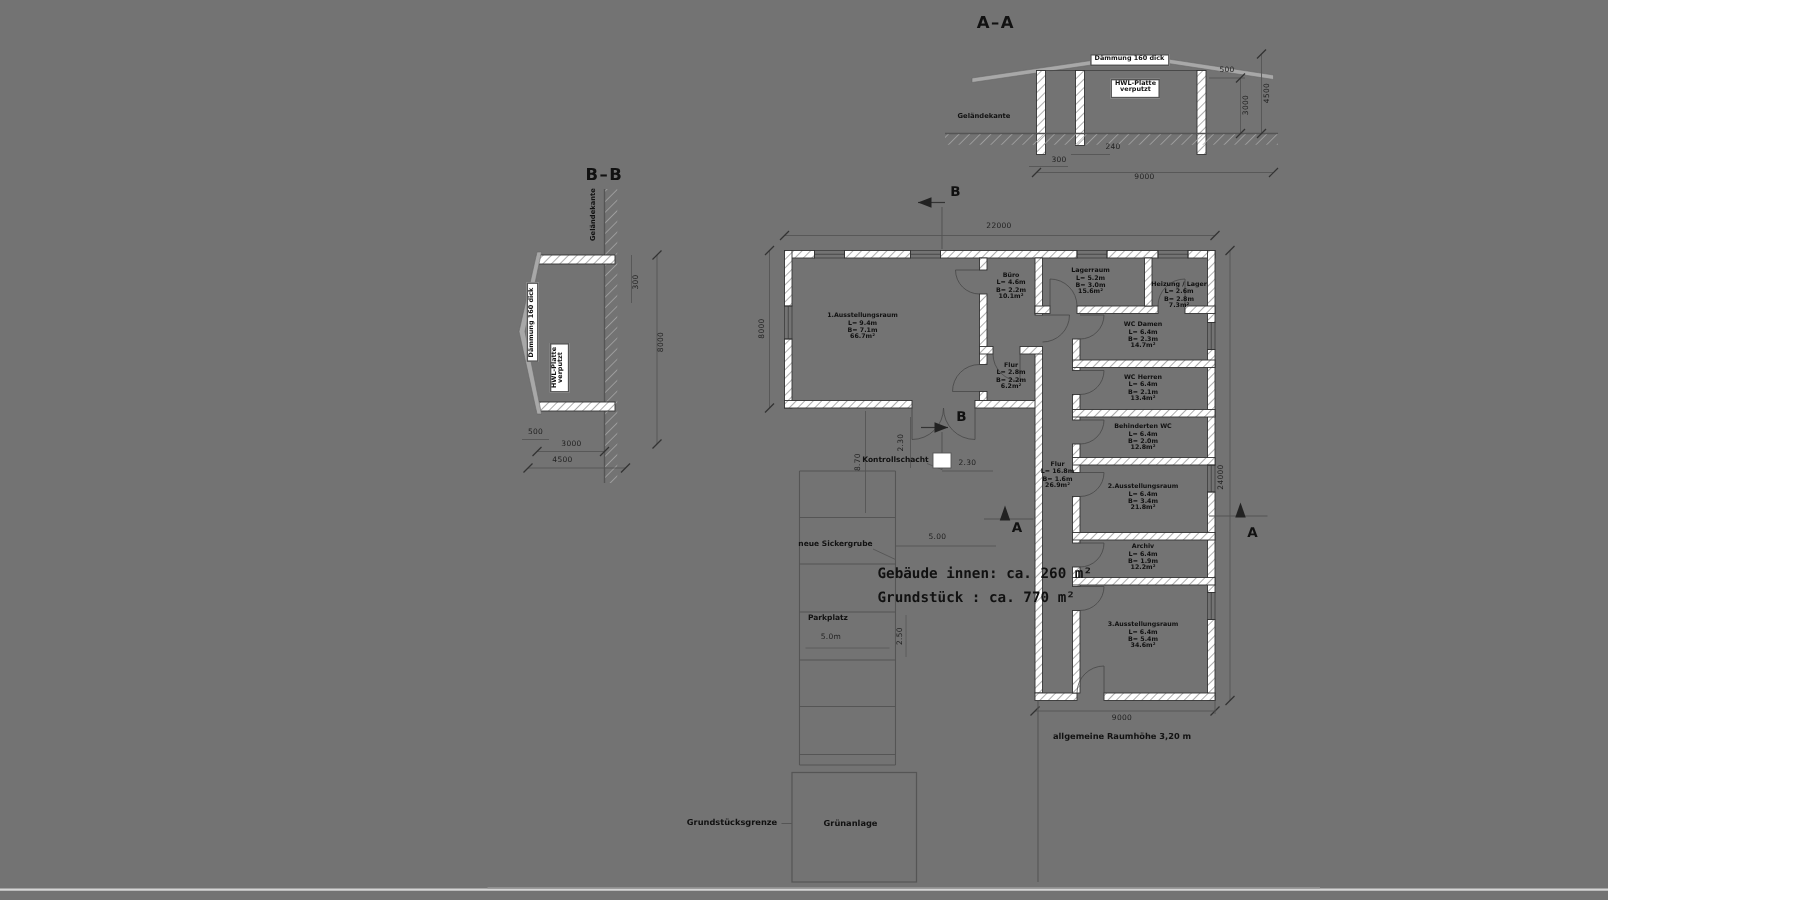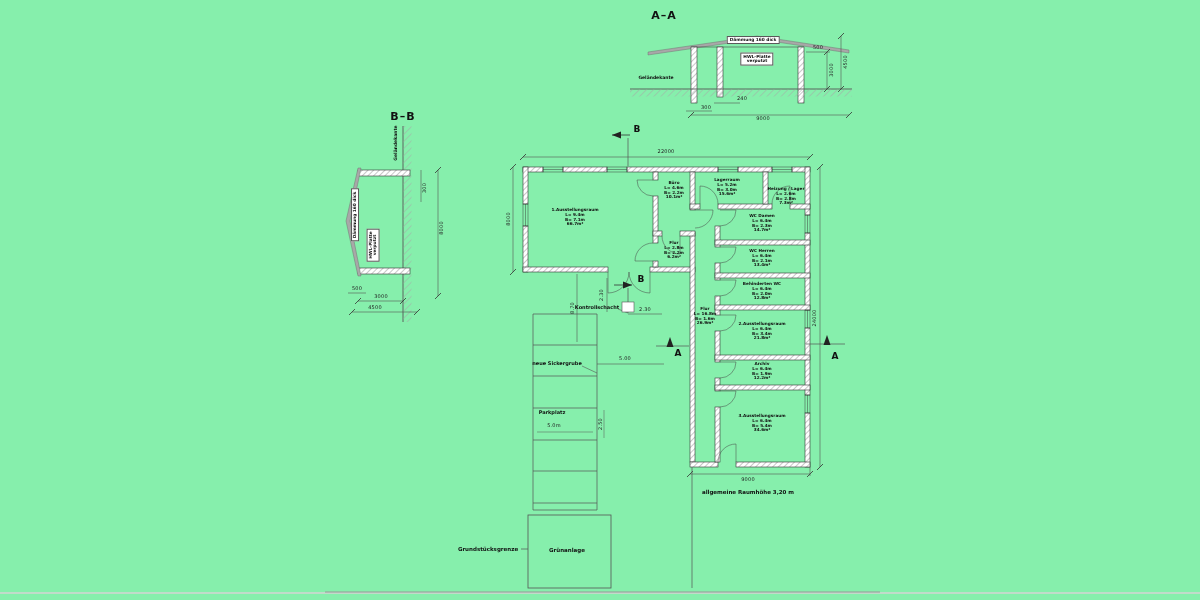--- a/index.html
+++ b/index.html
@@ -1,16 +1,16 @@
 <!DOCTYPE html>
 <html><head>
 <meta charset="utf-8">
 <style>
   html,body{margin:0;padding:0;background:#fff}
-  #canvas{position:relative;width:1200px;height:600px;background:#86efac;
+  #canvas{position:relative;width:1072px;height:600px;background:#737373;
           font-family:"DejaVu Sans",sans-serif;color:#111;overflow:hidden}
   #canvas svg{position:absolute;left:0;top:0}
   .lbl{position:absolute;transform:translate(-50%,-50%);white-space:nowrap;
        font-size:5px;font-weight:bold;line-height:1.15;text-align:center}
   .rot{transform:translate(-50%,-50%) rotate(-90deg)}
   .dim{font-weight:normal;font-size:5px;color:#222;letter-spacing:0.2px}
   .box{background:#fff;border:0.5px solid #555;padding:0.5px 2px;font-size:4.3px}
   .room{font-size:4.2px;font-weight:bold}
   .title{font-size:11px;font-weight:bold;letter-spacing:1px}
   .marker{font-size:9px;font-weight:bold}
@@ -347,14 +347,18 @@
 
   <div class="lbl" style="left:597px;top:308px">Kontrollschacht</div>
   <div class="lbl" style="left:557px;top:364px">neue Sickergrube</div>
   <div class="lbl" style="left:552px;top:413px">Parkplatz</div>
   <div class="lbl dim" style="left:554px;top:426px">5.0m</div>
   <div class="lbl dim rot" style="left:601px;top:424px">2.50</div>
   <div class="lbl small6" style="left:488px;top:549px">Grundstücksgrenze</div>
   <div class="lbl small6" style="left:567px;top:550px">Grünanlage</div>
   <div class="lbl small6" style="left:748px;top:492px">allgemeine Raumhöhe 3,20 m</div>
 
+  <div class="summary" style="left:585px;top:377px">
+    <div>Gebäude innen: ca. 260 m²</div>
+    <div>Grundstück : ca. 770 m²</div>
+  </div>
 
 </div>
 
 </body></html>

